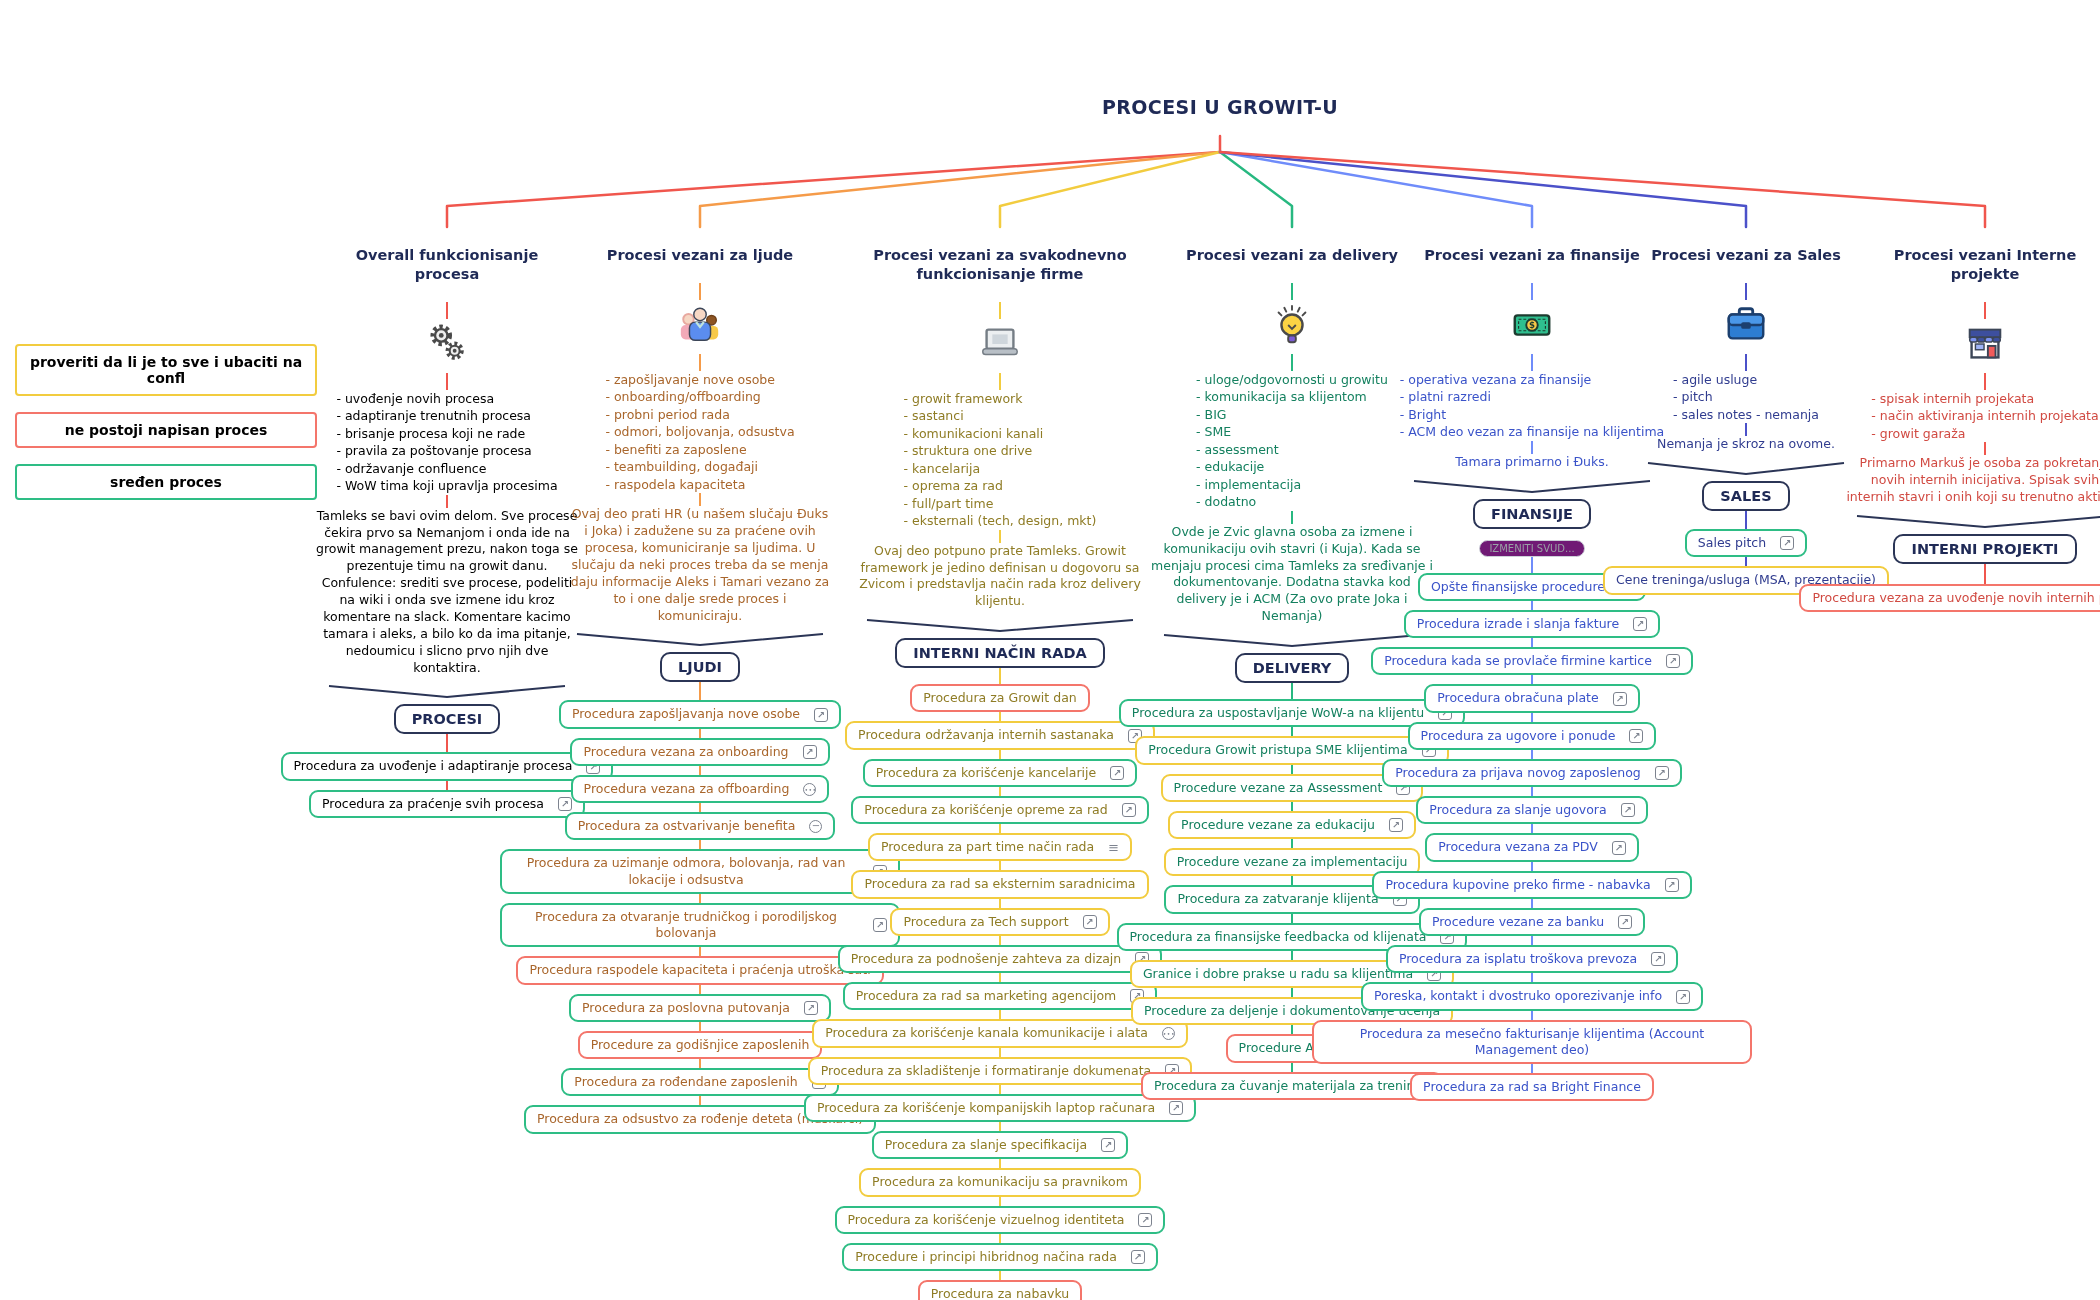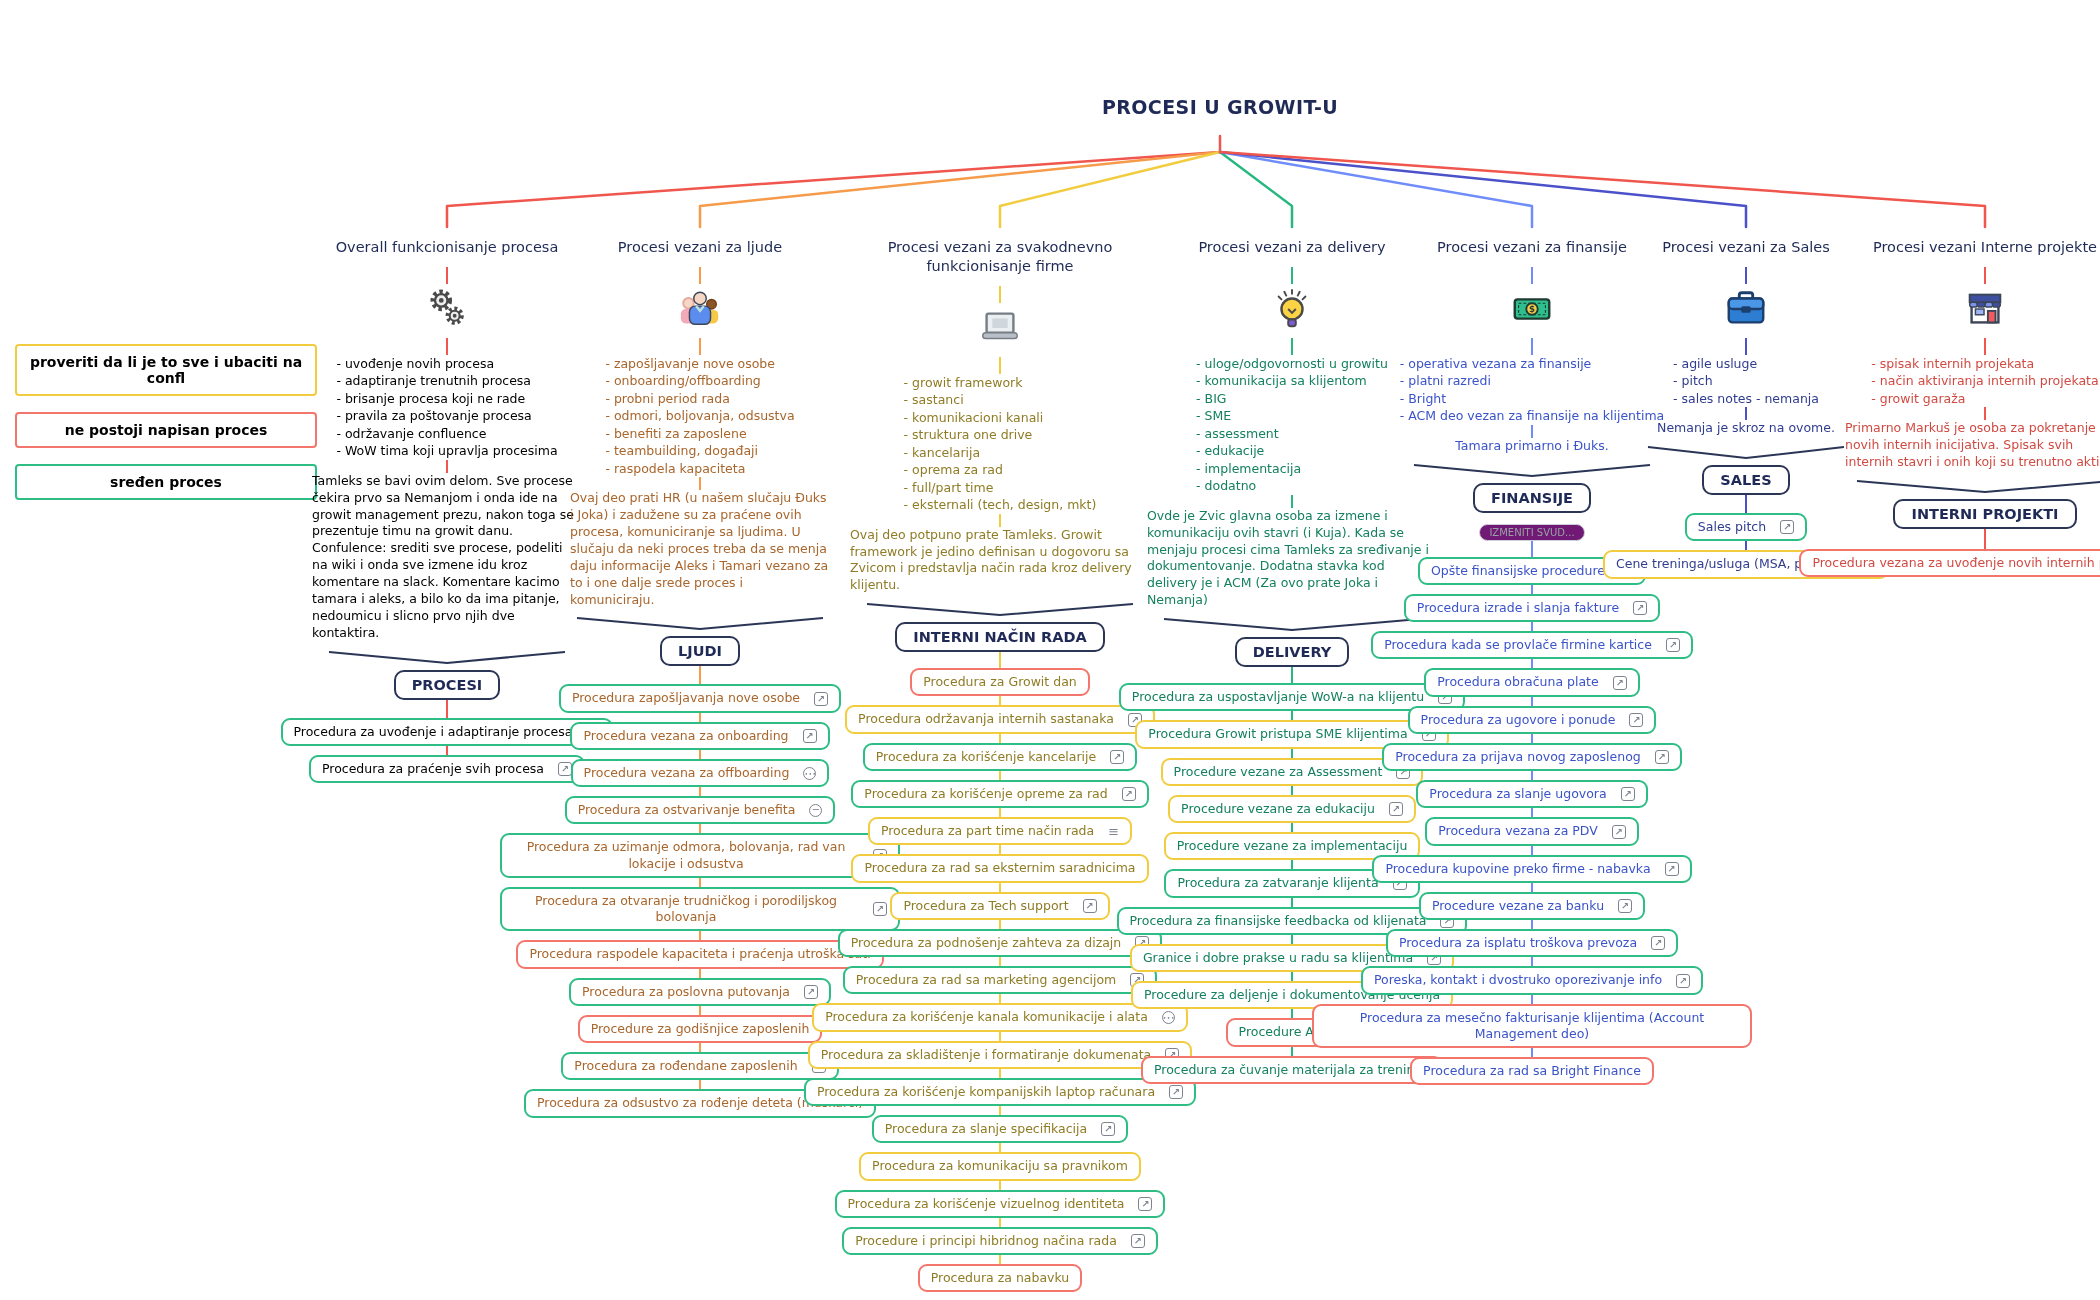--- a/index.html
+++ b/index.html
@@ -7,27 +7,27 @@
        font-family:"DejaVu Sans","Liberation Sans",sans-serif;}
   h1.root{position:absolute;top:96px;left:1220px;transform:translateX(-50%);margin:0;
       font-size:19px;font-weight:bold;color:#1f2a56;letter-spacing:.4px;white-space:nowrap;}
   svg.fan{position:absolute;top:0;left:0;}
   
   .legend{position:absolute;left:15px;top:344px;width:302px;}
   .lg{border:2px solid;border-radius:4px;padding:8px 10px;font-size:14px;font-weight:bold;
       color:#000000;text-align:center;margin-bottom:16px;background:#fff;}
   
   .branch{position:absolute;top:228px;display:flex;flex-direction:column;align-items:center;}
-  .btitle{font-size:14.5px;font-weight:normal;color:#1f2a56;text-align:center;margin:10px;line-height:1.3;}
+  .btitle{font-size:14.5px;font-weight:bold;color:#1f2a56;text-align:center;margin:18px;line-height:1.3;}
   .vline{width:2.5px;height:17px;flex:none;}
   .plink{width:2.5px;height:9px;flex:none;}
   .bicon{margin:2px 0;flex:none;}
   .bullets{font-size:12.5px;line-height:1.4;white-space:pre-line;width:max-content;max-width:100%;
       margin:0 auto;text-align:left;}
-  .note{font-size:12.5px;line-height:1.35;text-align:left;margin:0;}
+  .note{font-size:12.5px;line-height:1.35;text-align:center;margin:0;}
   .brace{margin:7px 0 5px;flex:none;}
   .node{border:2.5px solid #2b3556;border-radius:10px;padding:5px 16px;font-weight:bold;
       font-size:14.5px;color:#1f2a56;background:#fff;white-space:nowrap;}
   .subpill{border:1.5px solid #cdd1d9;border-radius:9px;padding:2px 9px;font-size:10px;
       color:#9aa0a6;margin-top:11px;background:#701a75;white-space:nowrap;}
   .proc{display:flex;align-items:center;justify-content:center;gap:14px;border:2px solid;
       border-radius:9px;padding:4px 11px;font-size:12.5px;line-height:1.3;background:#fff;
       text-align:center;margin-left:-70px;margin-right:-70px;max-width:calc(100% + 140px);
       box-sizing:border-box;}
   [data-status="done"]{border-color:#2ebd85;}

